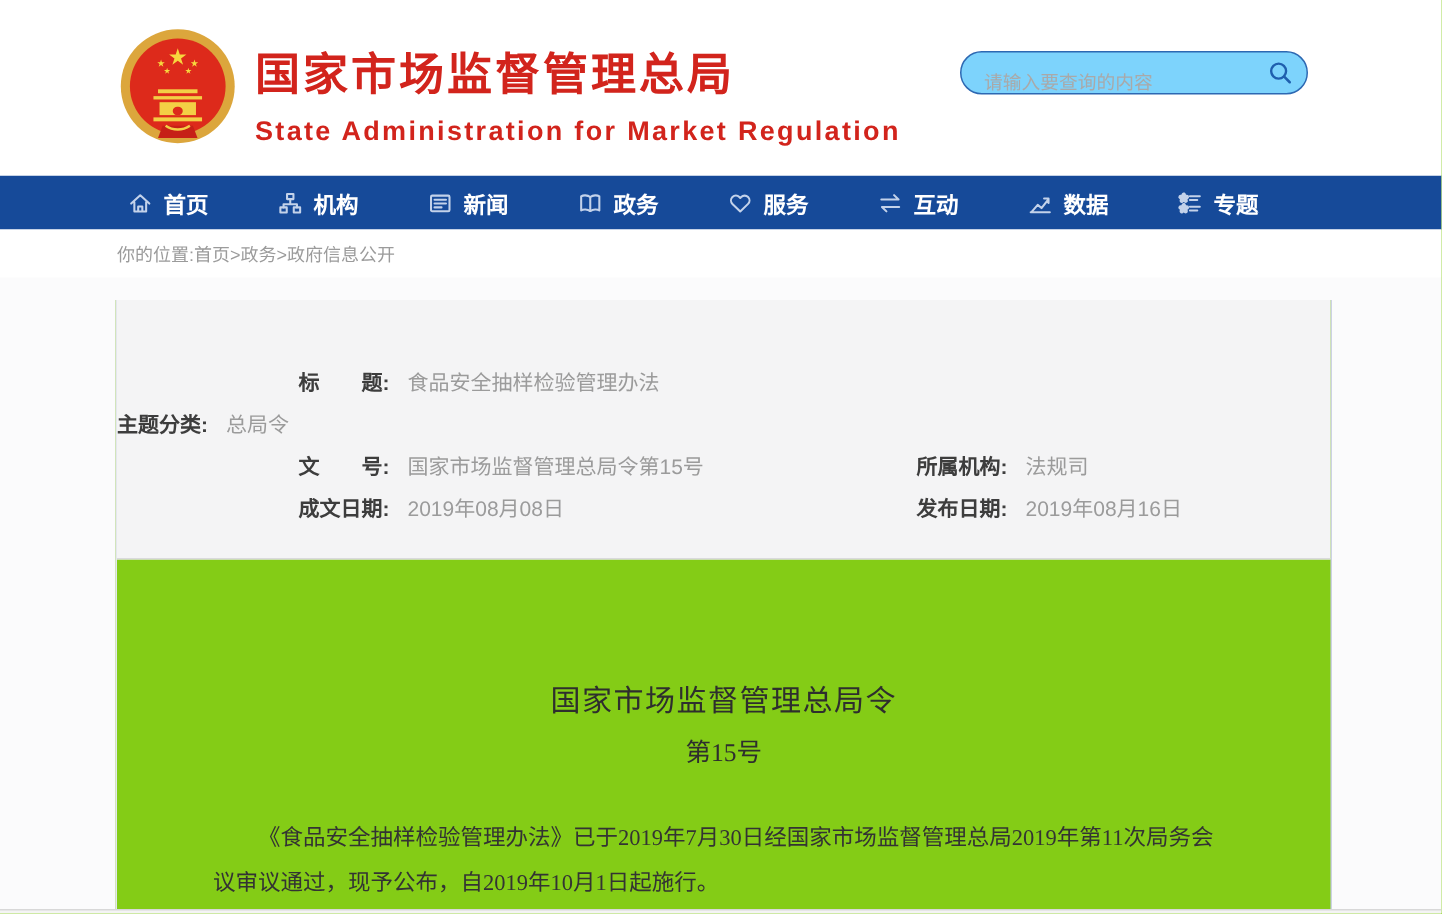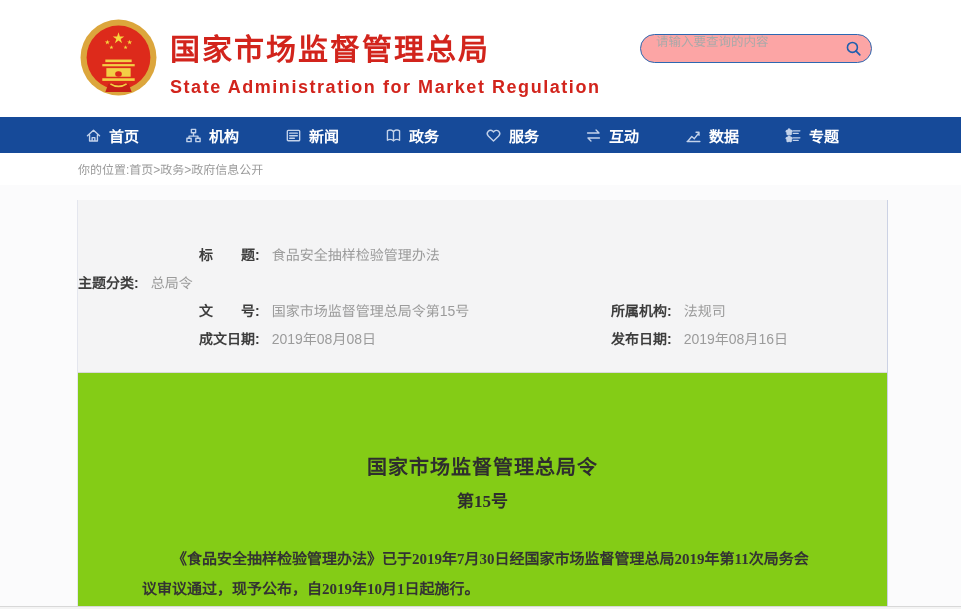--- a/index.html
+++ b/index.html
@@ -19,21 +19,21 @@
     font-size:30px; font-weight:bold; color:#d2241c; letter-spacing:2px;
     font-family:Liberation Serif, serif; white-space:nowrap;
   }
   .brand-sub {
     margin-top:8px; font-size:18px; font-weight:600; color:#d2241c;
     letter-spacing:1.55px; white-space:nowrap;
   }
   .search {
     position:absolute; left:640px; top:34px; width:232px; height:29px;
     border:1px solid #2d68b2; border-radius:15px;
-    display:flex; align-items:flex-start; background:#fca5a5;
+    display:flex; align-items:flex-end; background:#7dd3fc;
   }
   .search input {
     flex:1; border:0; outline:0; background:transparent;
     margin-left:15px; font-size:12.5px; color:#555;
   }
   .search input::placeholder { color:#a9a9a9; }
   .search-btn {
     width:34px; height:100%; display:flex; align-items:center; justify-content:center;
     border:0; background:transparent; cursor:pointer;
   }
@@ -64,21 +64,21 @@
   .meta-box {
     height:173px; background:#f4f4f5; border-bottom:1px solid #d9d9db;
     padding-top:41px;
   }
   .meta-row { height:28px; line-height:28px; display:flex; font-size:14px; white-space:nowrap; }
   .cell { display:flex; }
   .cell-left { padding-left:121px; width:533px; }
   .meta-label { font-weight:bold; color:#3d3d3d; }
   .meta-value { color:#9b9b9b; margin-left:12px; }
 
-  .doc { padding-top:78px; text-align:center;font-weight:bold; }
+  .doc { padding-top:78px; text-align:center; }
   .doc-title {
     font-family:"Liberation Serif", serif; font-size:20px; color:#2e2e2e;
     letter-spacing:1px;
   }
   .doc-subtitle {
     font-family:"Liberation Serif", serif; font-size:17px; color:#2e2e2e;
     margin-top:7px;
   }
   .doc-para {
     margin-top:32px; text-align:left; padding:0 64px; text-indent:2em;

